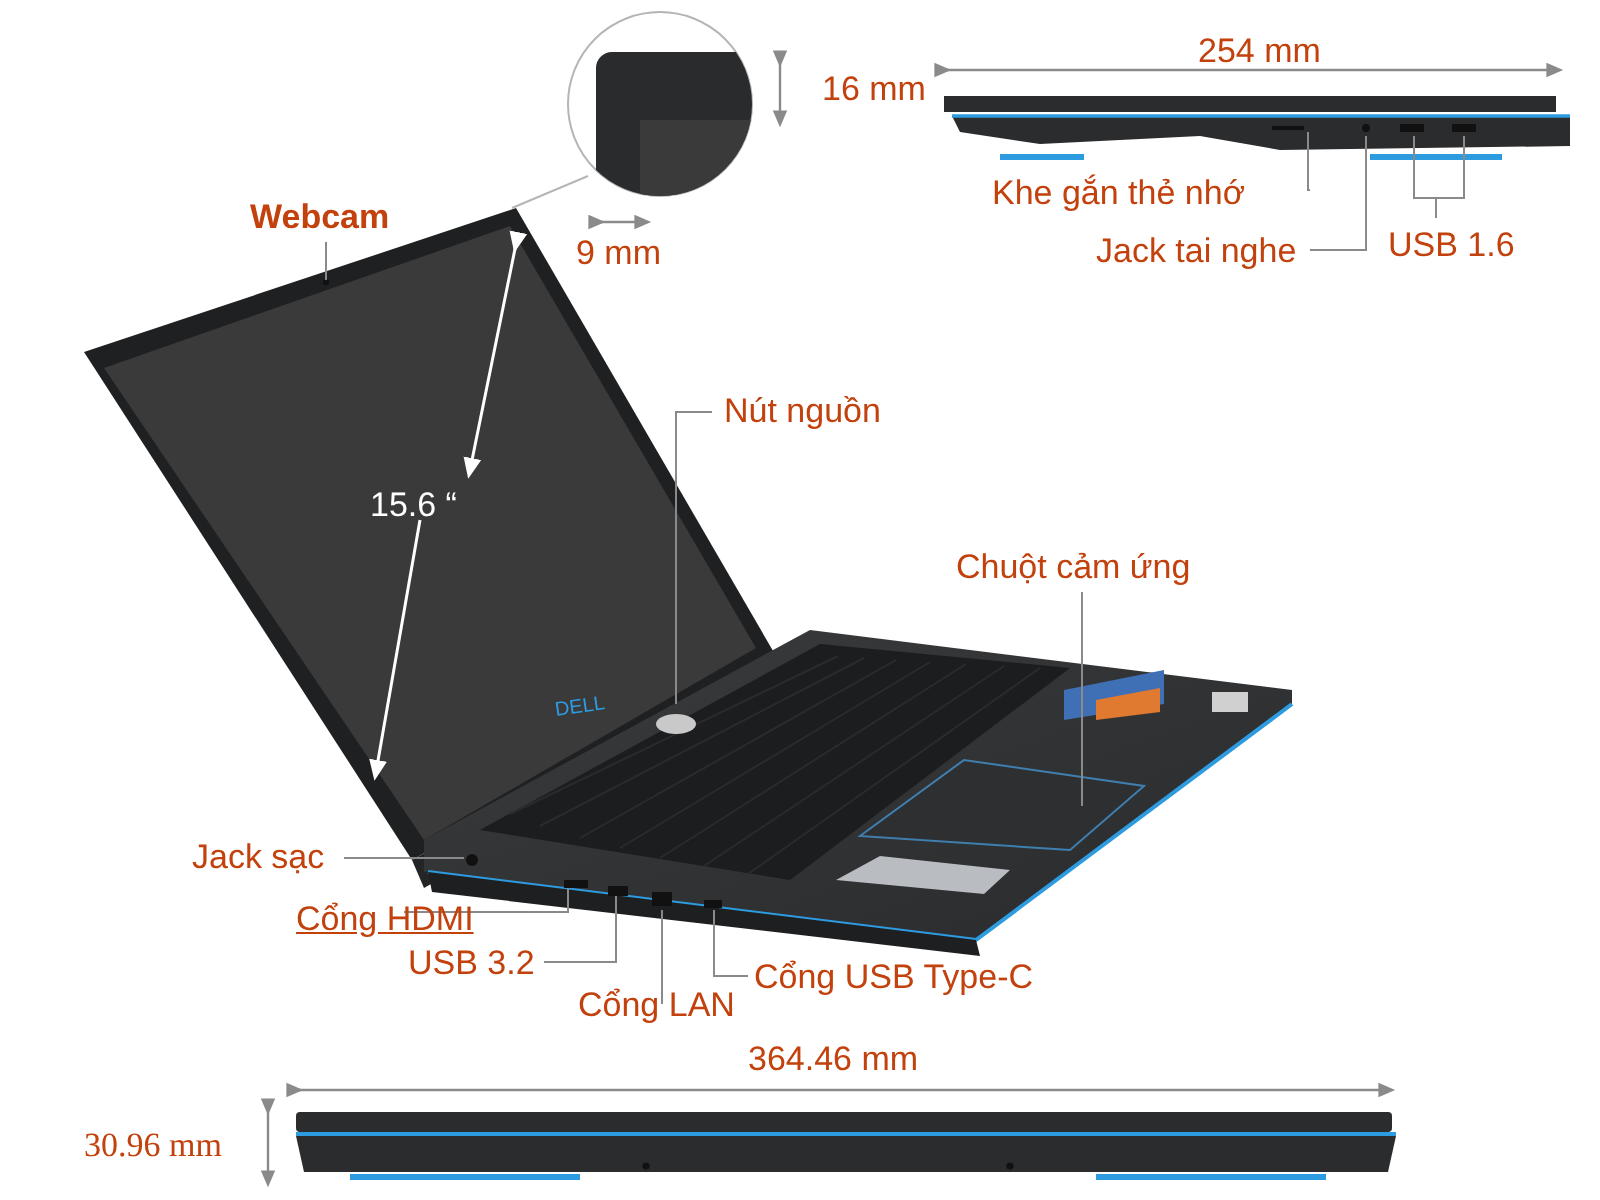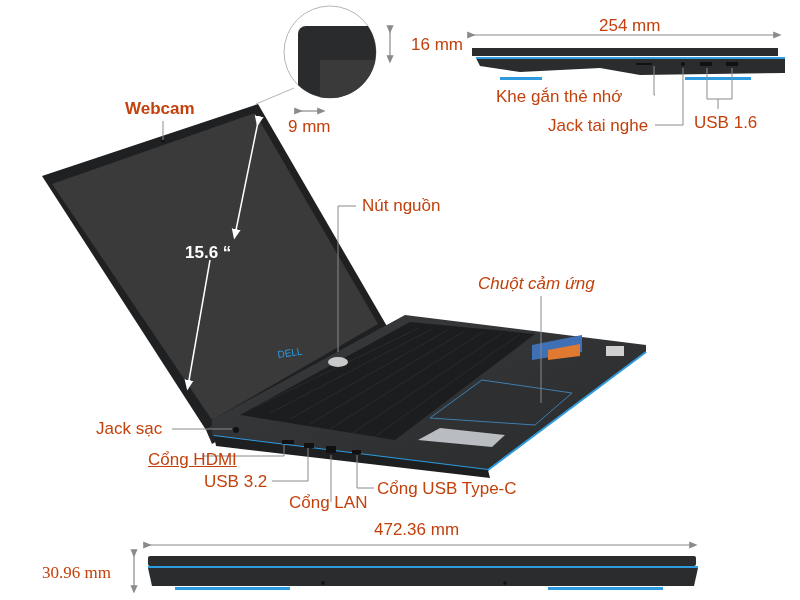--- a/index.html
+++ b/index.html
@@ -128,32 +128,32 @@
 
     <line x1="172" y1="429" x2="232" y2="429"></line>
     <polyline points="202,456 284,456 284,444"></polyline>
     <polyline points="272,481 308,481 308,448"></polyline>
     <line x1="331" y1="455" x2="331" y2="502"></line>
     <polyline points="374,488 357,488 357,455"></polyline>
   </g>
 </svg>
 
 <div class="lbl" style="left:125px;top:100px;font-weight:bold;">Webcam</div>
-<div class="lbl" style="left:185px;top:244px;color:#ffffff;font-weight:bold;">15.6 “</div>
+<div class="lbl" style="left:185px;top:244px;color:#ffffff;">15.6 “</div>
 <div class="lbl" style="left:396px;top:36px;margin-left:15px;">16 mm</div>
 <div class="lbl" style="left:288px;top:118px;">9 mm</div>
 
 <div class="lbl" style="left:599px;top:17px;">254 mm</div>
 <div class="lbl" style="left:496px;top:88px;">Khe gắn thẻ nhớ</div>
 <div class="lbl" style="left:548px;top:117px;">Jack tai nghe</div>
 <div class="lbl" style="left:694px;top:114px;">USB 1.6</div>
 
 <div class="lbl" style="left:362px;top:197px;">Nút nguồn</div>
-<div class="lbl" style="left:478px;top:275px;font-style:italic;">Chuột cảm ứng</div>
+<div class="lbl" style="left:478px;top:275px;">Chuột cảm ứng</div>
 
 <div class="lbl" style="left:96px;top:420px;">Jack sạc</div>
 <div class="lbl" style="left:148px;top:451px;text-decoration:underline;">Cổng HDMI</div>
 <div class="lbl" style="left:204px;top:473px;">USB 3.2</div>
 <div class="lbl" style="left:289px;top:494px;">Cổng LAN</div>
 <div class="lbl" style="left:377px;top:480px;">Cổng USB Type-C</div>
 
-<div class="lbl" style="left:374px;top:521px;">472.36 mm</div>
+<div class="lbl" style="left:374px;top:521px;">364.46 mm</div>
 <div class="lbl" style="left:42px;top:564px;font-family:Liberation Serif, serif;">30.96 mm</div>
 
 </body></html>

